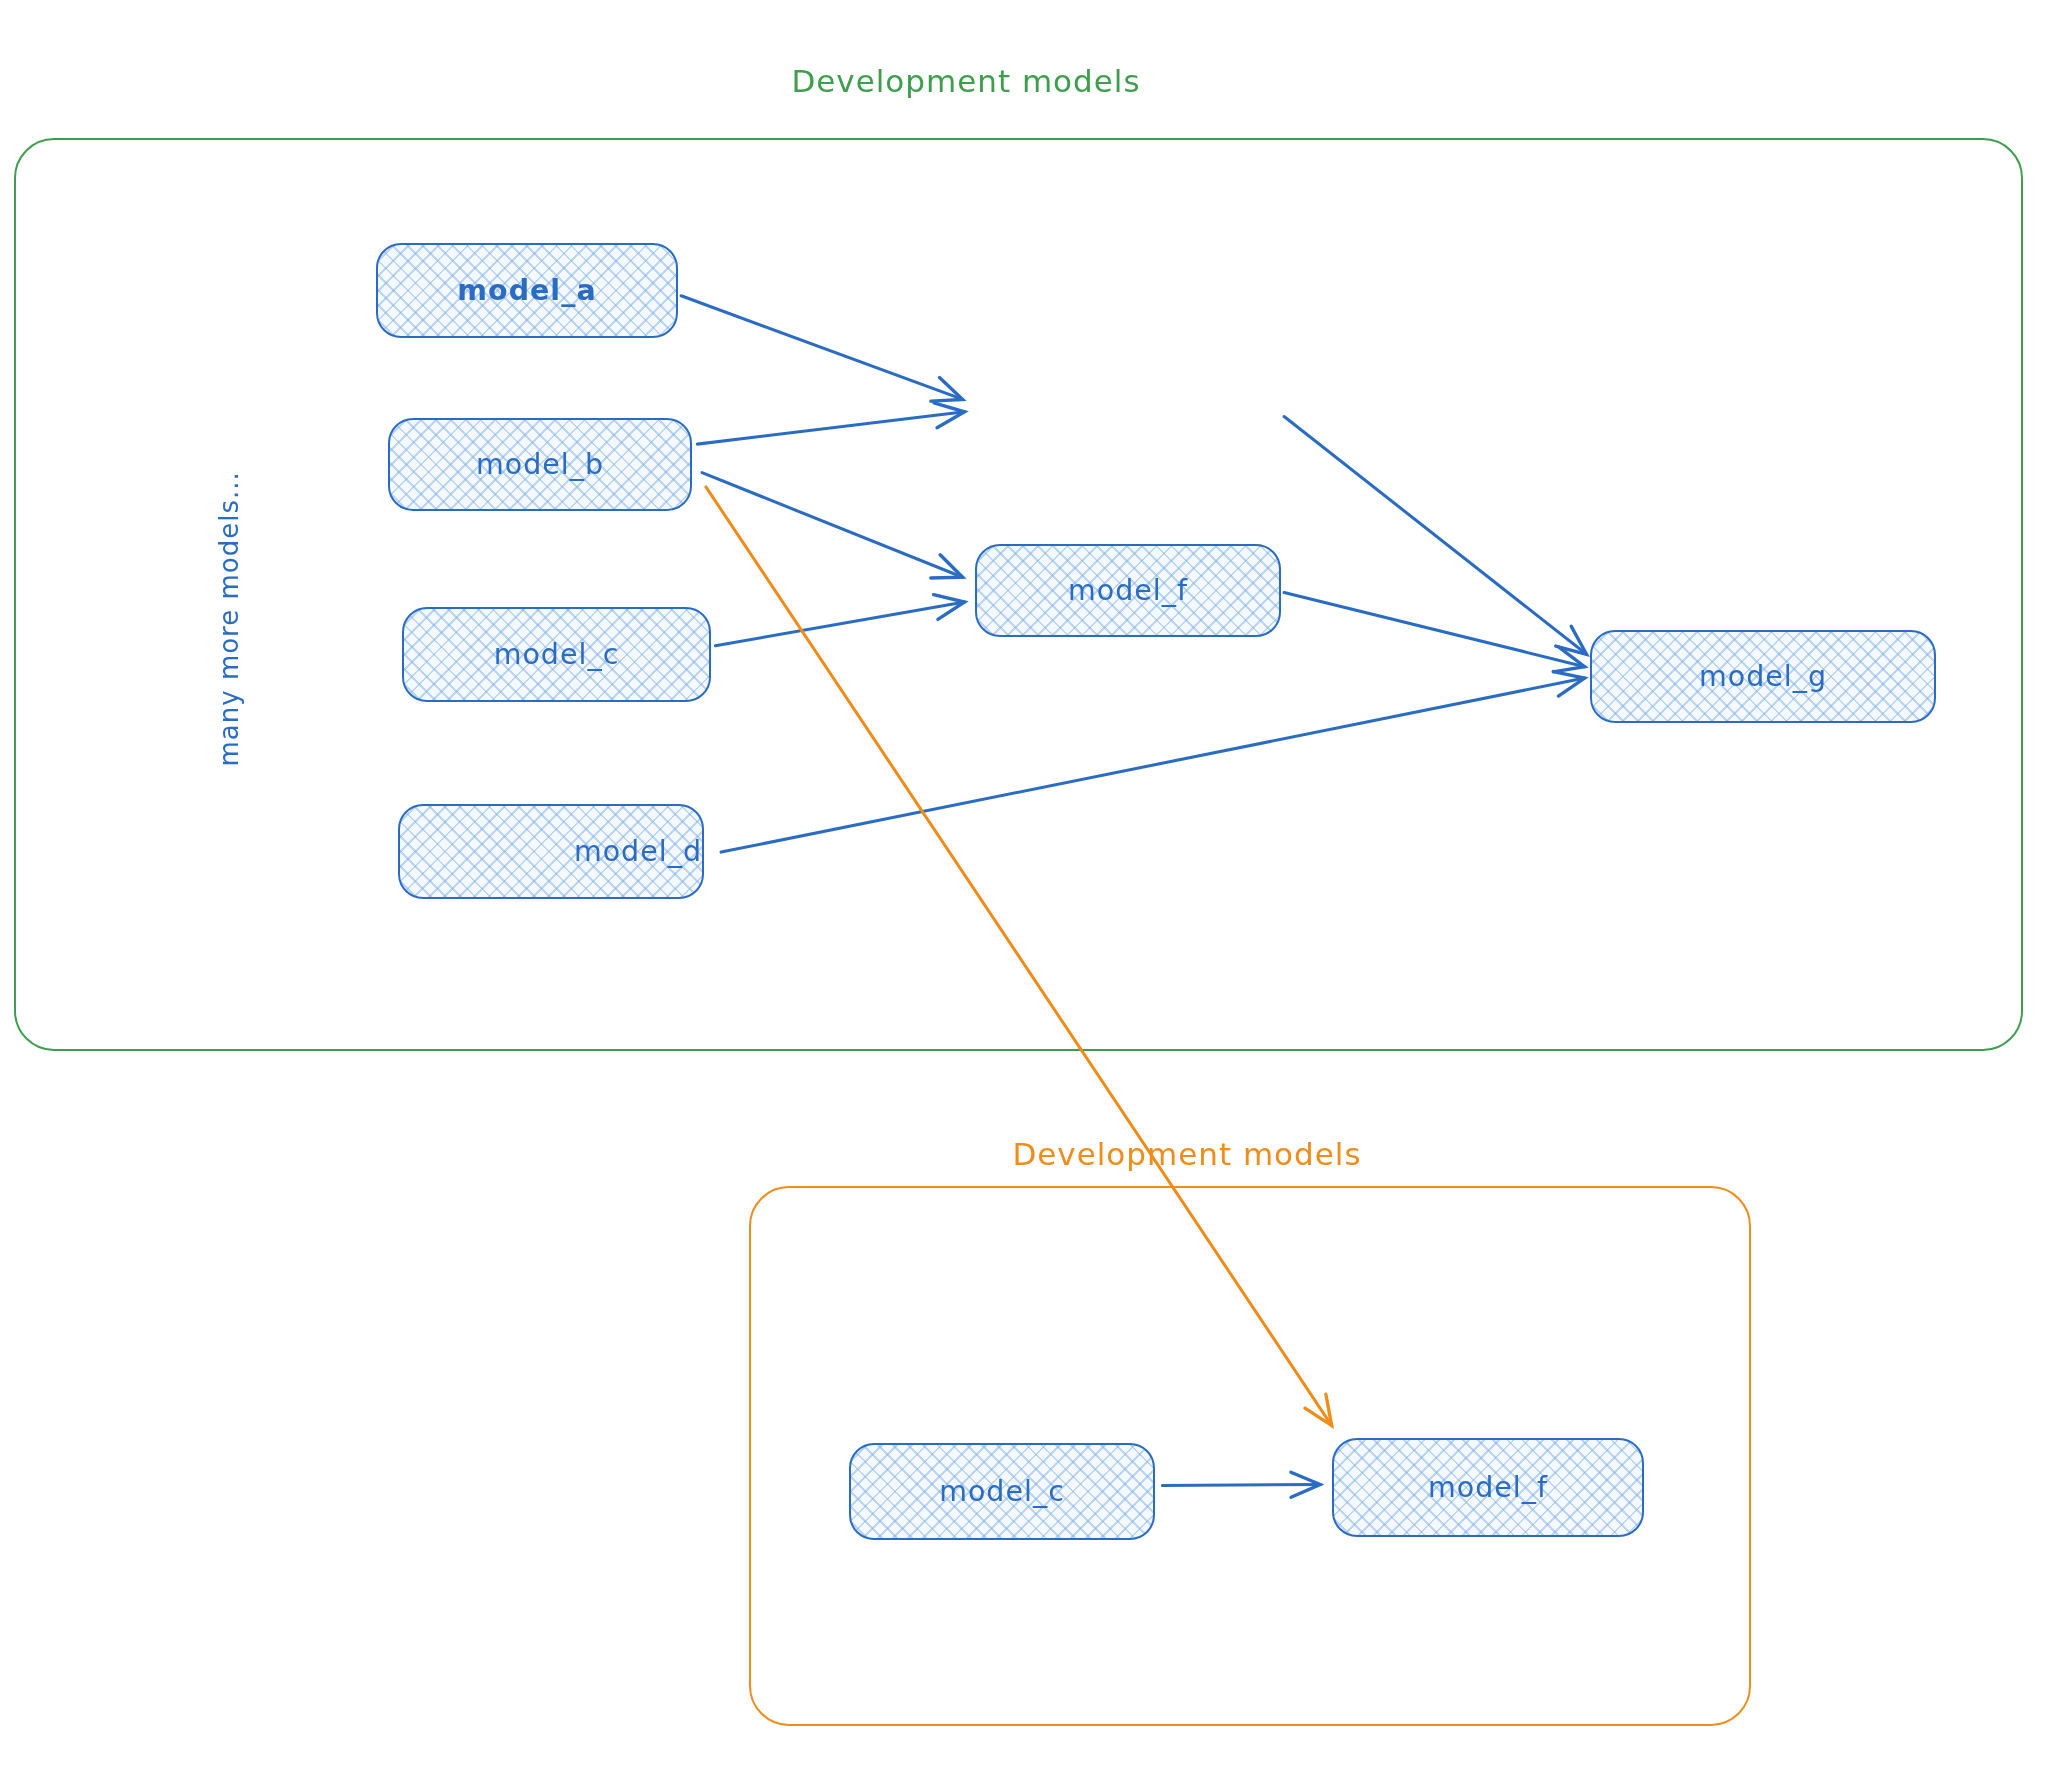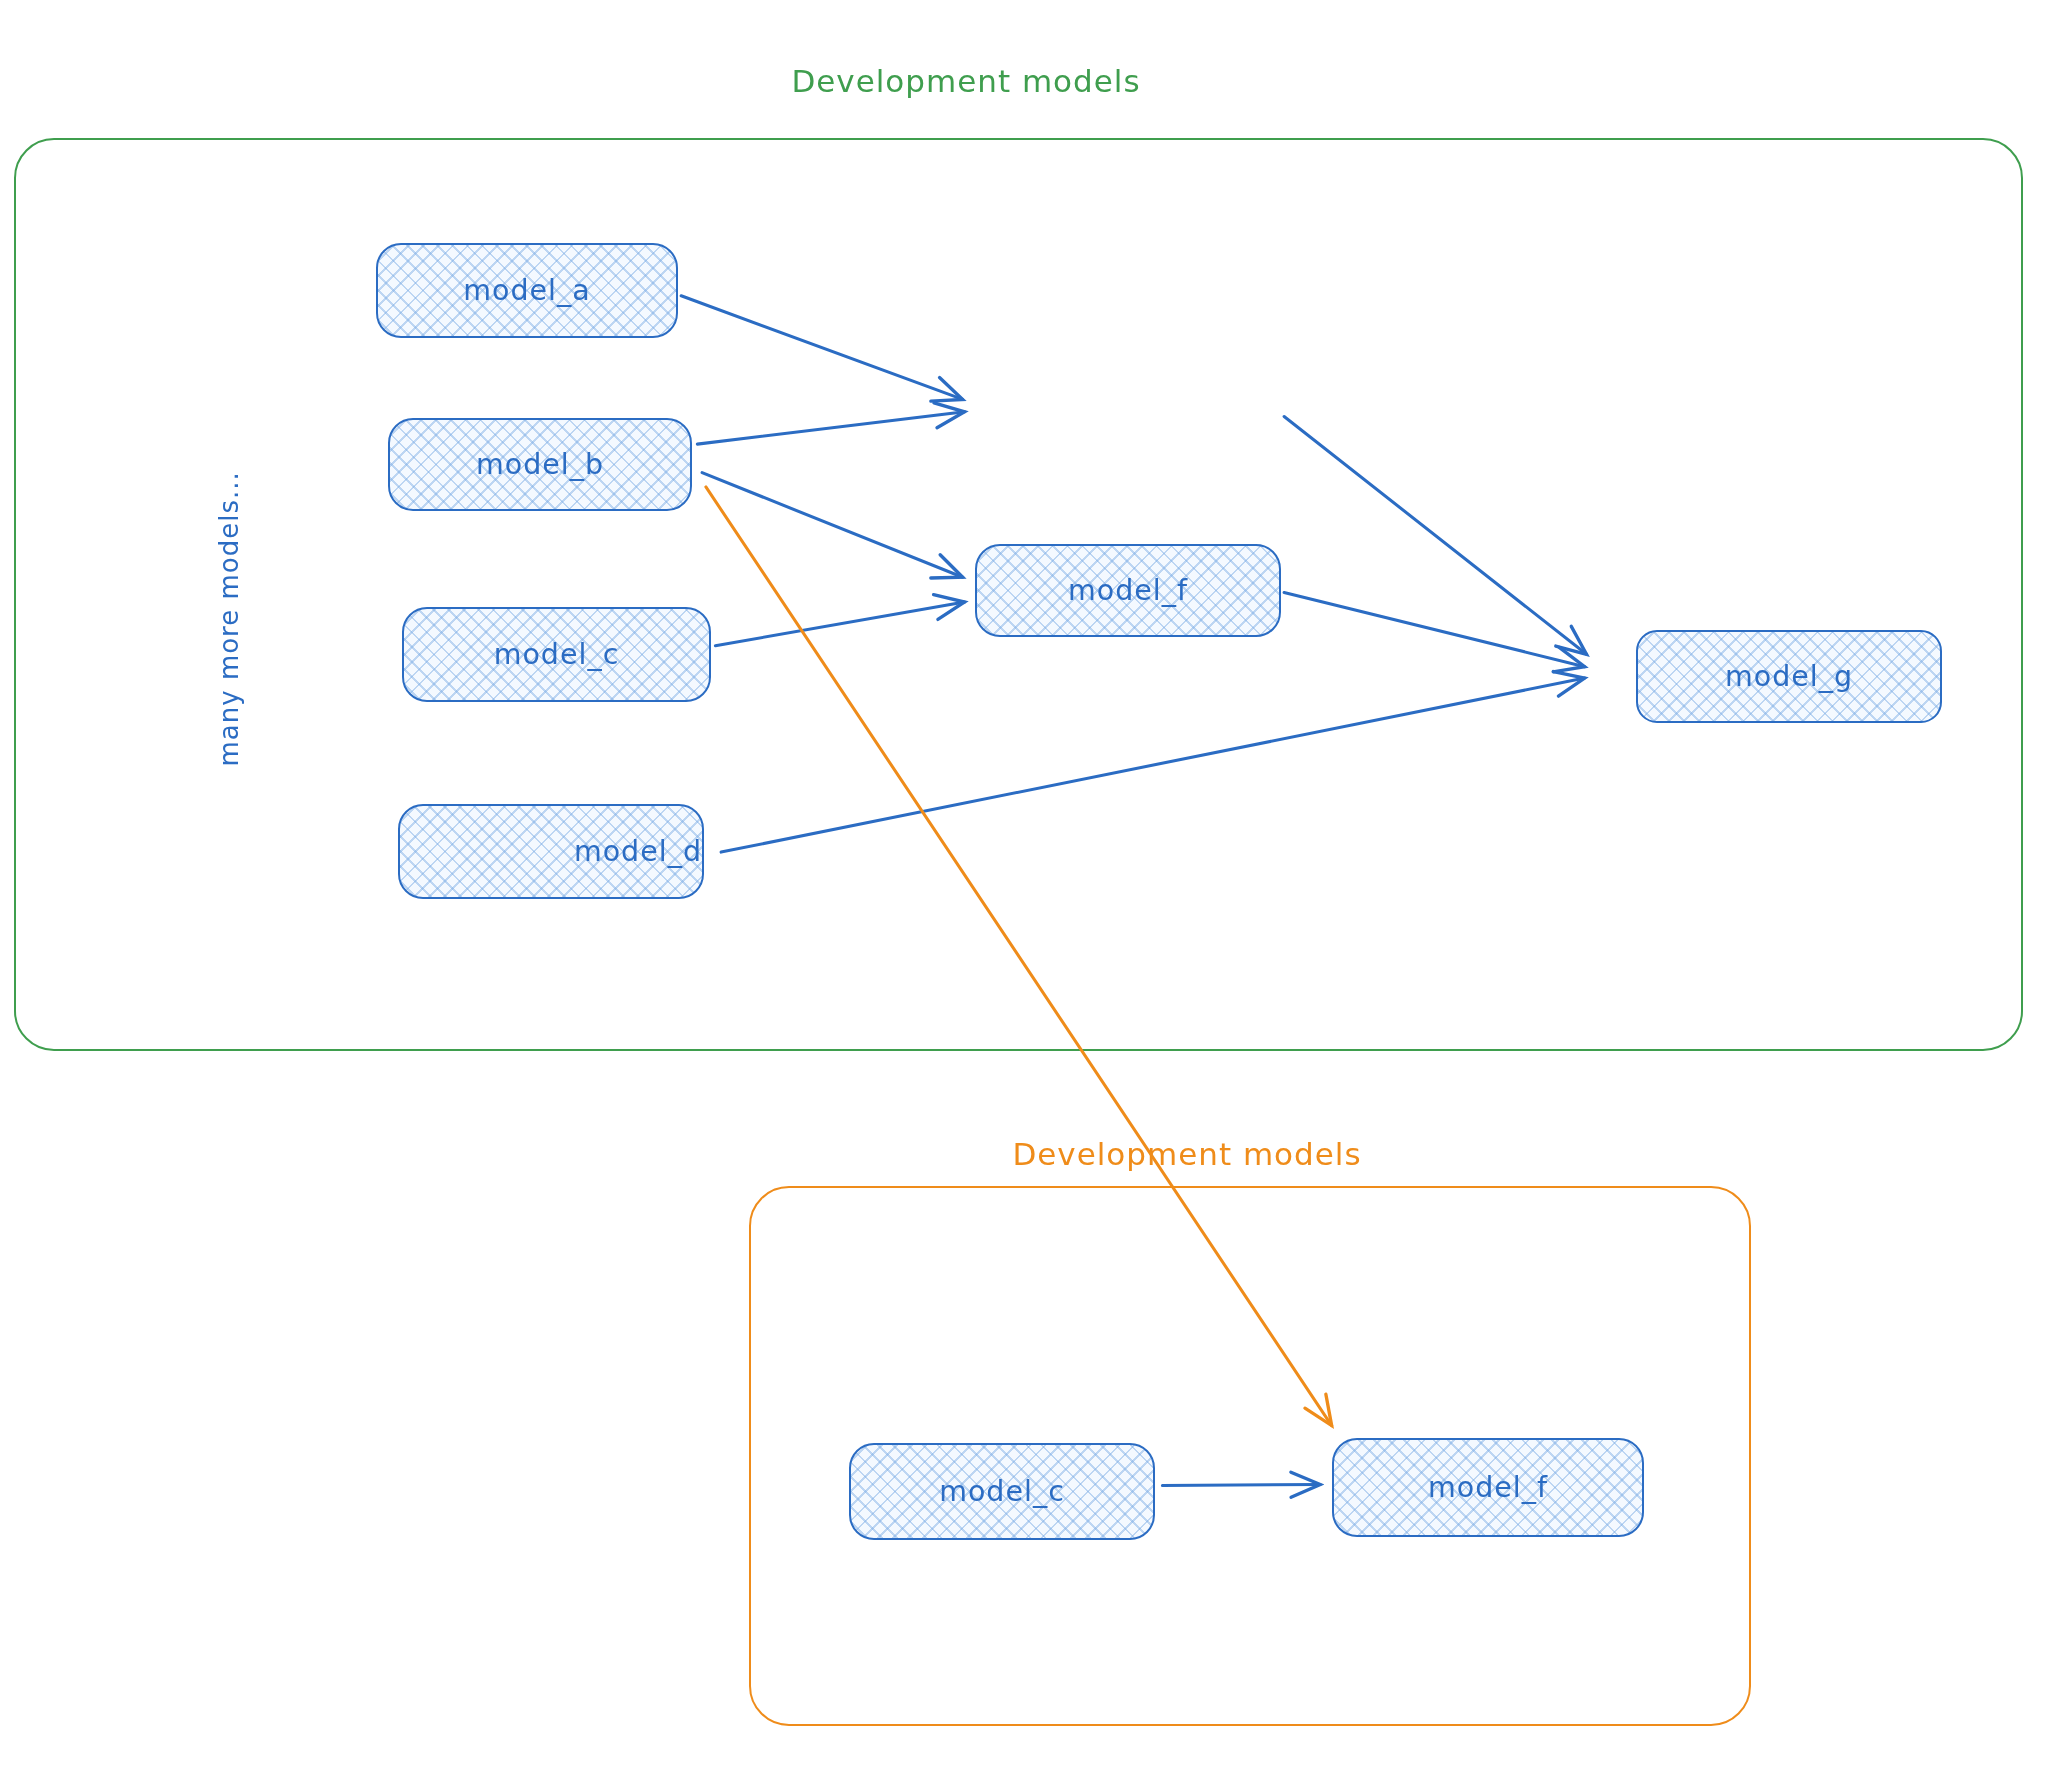--- a/index.html
+++ b/index.html
@@ -55,27 +55,27 @@
     justify-content: center;
     color: #2b6cc3;
     font-size: 28.5px;
     letter-spacing: 1px;
     background:
       repeating-linear-gradient(45deg, rgba(122,171,228,0.45) 0px, rgba(122,171,228,0.45) 1.9px, transparent 1.9px, transparent 10.5px),
       repeating-linear-gradient(135deg, rgba(122,171,228,0.45) 0px, rgba(122,171,228,0.45) 1.9px, transparent 1.9px, transparent 10.5px),
       #f4f9ff;
     box-sizing: border-box;
   }
-  #node-a  { left: 376px;  top: 243px;  width: 302px; height: 95px; }
+  #node-a  { left: 376px;  top: 243px;  width: 302px; height: 95px; font-weight: bold; }
   #node-b  { left: 388px;  top: 418px;  width: 304px; height: 93px;  }
   #node-c  { left: 402px;  top: 607px;  width: 309px; height: 95px; }
   #node-d  { left: 398px;  top: 804px;  width: 306px; height: 95px; justify-content: flex-end; }
   #node-e  { left: 975px; top: 360px;  width: 306px; height: 93px;  }
   #node-f  { left: 975px; top: 544px;  width: 306px; height: 93px;  }
-  #node-g  { left: 1636px; top: 630px;  width: 306px; height: 93px; border-radius: 21px;  }
+  #node-g  { left: 1590px; top: 630px;  width: 346px; height: 93px;  }
   #node-dev-c { left: 849px;  top: 1443px; width: 306px; height: 97px; }
   #node-dev-f { left: 1332px; top: 1438px; width: 312px; height: 99px; }
   .side-note {
     position: absolute;
     left: 86px; top: 609px;
     width: 285px; height: 30px;
     transform: rotate(-90deg);
     transform-origin: center center;
     color: #2b6cc3;
     font-size: 26px;

